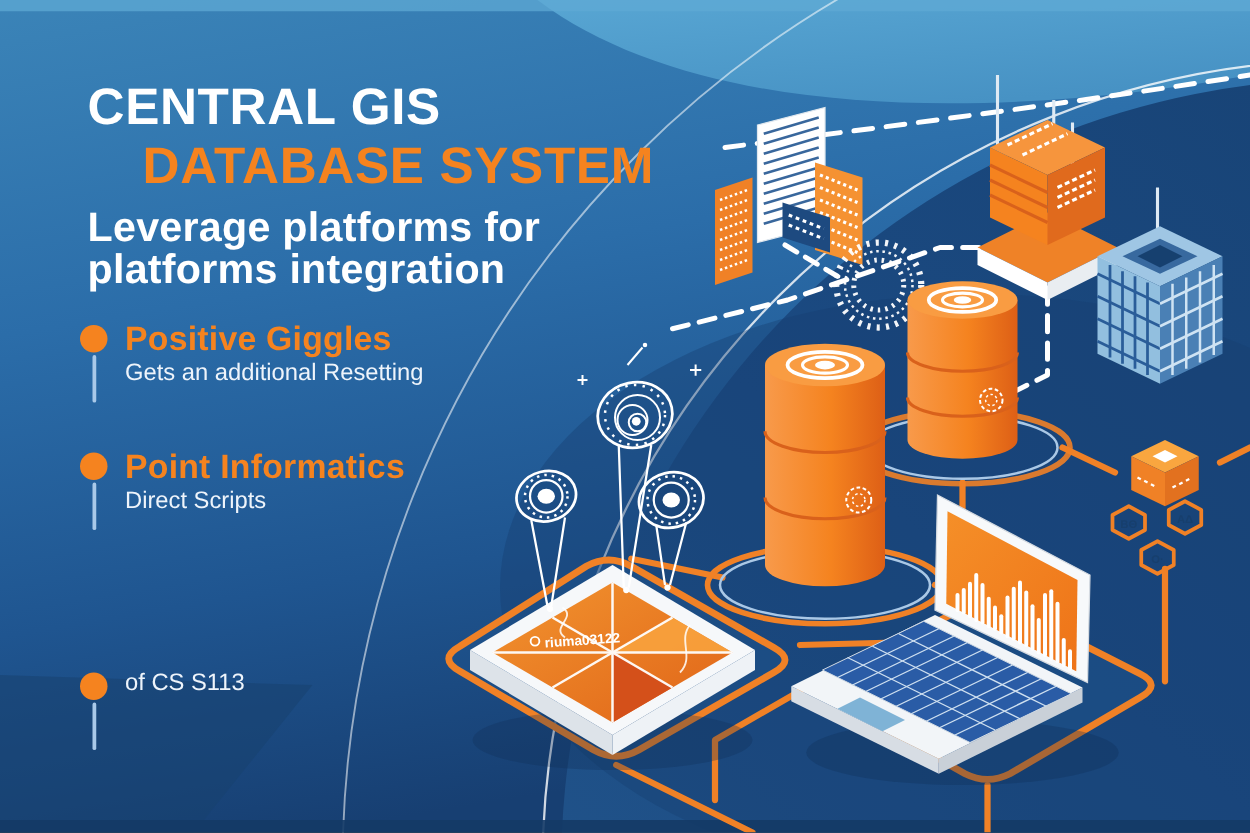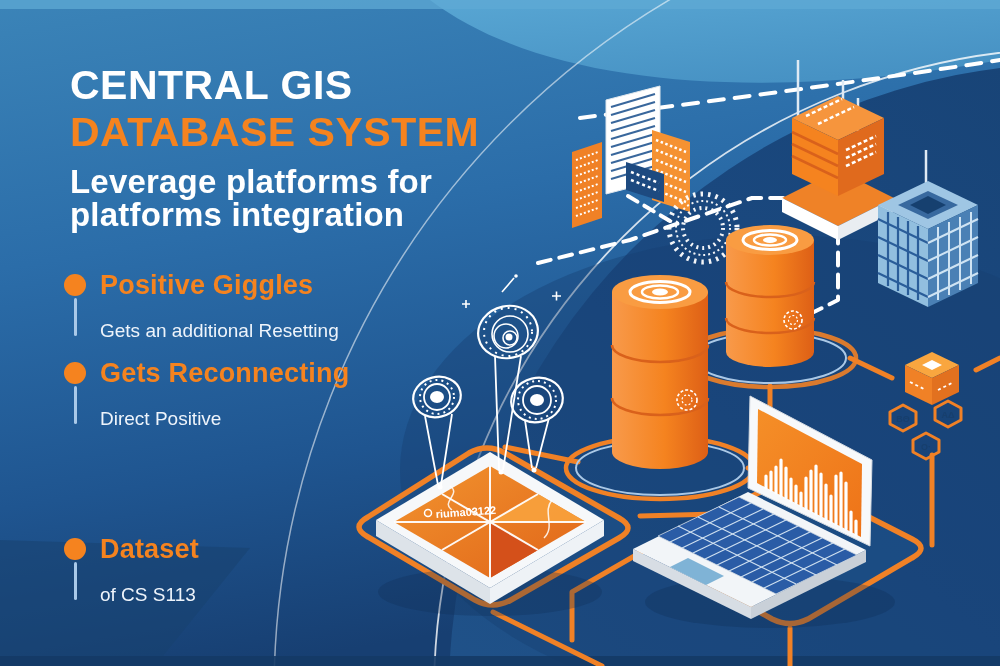--- a/index.html
+++ b/index.html
@@ -5,30 +5,30 @@
   html,body{margin:0;padding:0;background:#222;}
   .canvas{
     position:relative;width:1000px;height:666px;overflow:hidden;
     font-family:"Liberation Sans",sans-serif;
     background:#2a6ca8;
   }
   .canvas svg{position:absolute;left:0;top:0;}
   .overlay{position:absolute;left:0;top:0;width:100%;height:100%;}
   .title-block{position:absolute;left:70px;top:62px;}
   .title-line{font-size:41px;font-weight:700;line-height:47px;letter-spacing:.5px;color:#fff;}
-  .title-line.l2{color:var(--accent-orange,#f5831f);}
+  .title-line.l2{color:var(--accent-orange,#f5831f);margin-left:44px;}
   .subtitle{margin-top:9px;font-size:33px;font-weight:700;line-height:33px;color:#fff;letter-spacing:.2px;}
   .feature{position:absolute;left:64px;width:360px;}
   .pin{position:absolute;left:0;top:4px;width:22px;}
   .dot{display:block;width:22px;height:22px;border-radius:50%;background:var(--accent-orange,#f5831f);}
   .stem{display:block;margin:2px auto 0;width:3px;height:38px;background:var(--pin-line-blue,#a9c9e9);border-radius:2px;}
   .ftext{margin-left:36px;}
   .ftitle{font-size:27px;font-weight:700;color:var(--accent-orange,#f5831f);line-height:30px;letter-spacing:.2px;}
-  .fdesc{margin-top:19px;font-size:19px;font-weight:400;color:#eef4fb;line-height:24px;}
-  .f1{top:270px}.f2{top:358px}.f3{top:446px}.f4{top:534px}
+  .fdesc{margin-top:1px;font-size:19px;font-weight:400;color:#eef4fb;line-height:24px;}
+  .f1{top:256px}.f2{top:358px}.f3{top:446px}.f4{top:534px}
 </style>
 </head>
 <body>
 
 <div class="canvas">
 
 <svg width="1000" height="666" viewBox="0 0 1000 666">
   <defs>
     <linearGradient id="bgGrad" x1="0" y1="0" x2="0.25" y2="1">
       <stop offset="0" stop-color="#3b84b8"></stop>
@@ -362,29 +362,28 @@
       <div class="ftitle">Positive Giggles</div>
       <div class="fdesc">Gets an additional Resetting</div>
     </div>
   </div>
   <div class="feature f2">
     <span class="pin">
           <span class="dot"></span>
           <span class="stem"></span>
         </span>
     <div class="ftext">
-      <div class="ftitle">Gets Reconnecting</div>
-      <div class="fdesc">Direct Positive</div>
+      <div class="ftitle">Point Informatics</div>
+      <div class="fdesc">Direct Scripts</div>
     </div>
   </div>
   <div class="feature f4">
     <span class="pin">
           <span class="dot"></span>
           <span class="stem"></span>
         </span>
     <div class="ftext">
-      <div class="ftitle">Dataset</div>
       <div class="fdesc">of CS S113</div>
     </div>
   </div>
 </div>
 
 </div>
 
 </body></html>

